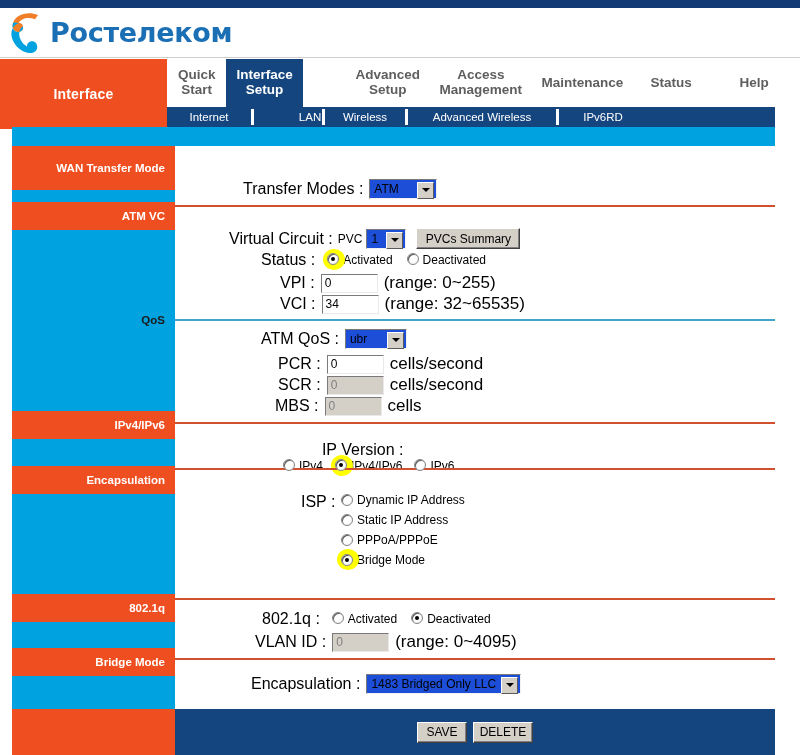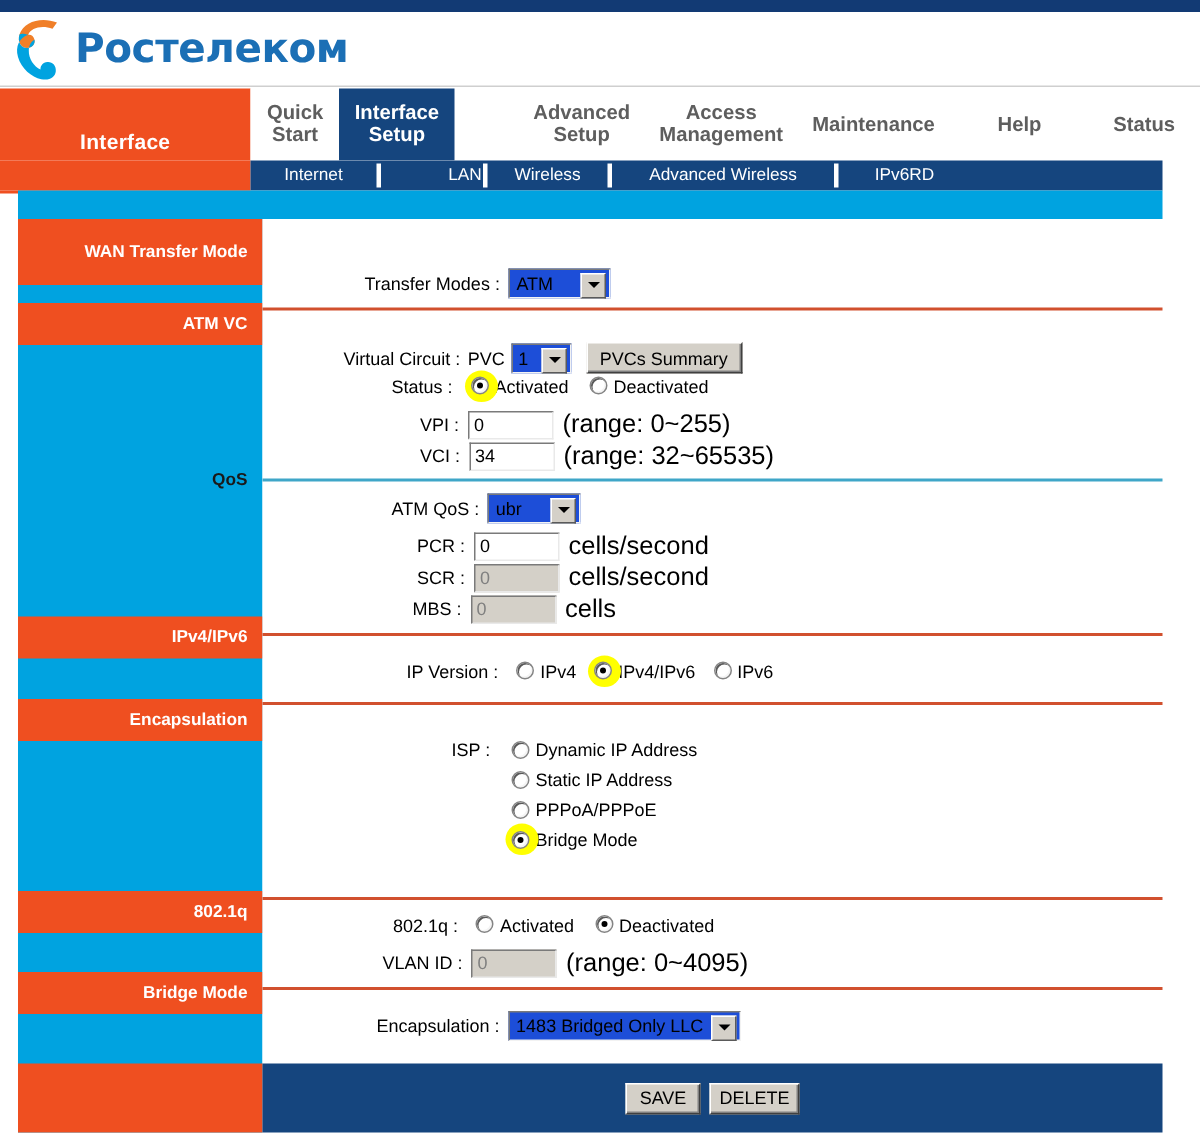--- a/index.html
+++ b/index.html
@@ -151,21 +151,21 @@
 
   
   .frow {
     position: absolute;
     display: flex; align-items: center;
     font-size: 12px; color: #000000;
     white-space: nowrap;
   }
   .flabel {
     text-align: right;
-    font-size: 12px; color: #000;
+    font-size: 16px; color: #000;
   }
   .hint { margin-left: 6px; font-size: 17px; color: #000; }
   .selwrap {
     position: relative; display: inline-block;
     border: 1px solid #7a7a7a;
     border-right-color: #f2f2f2; border-bottom-color: #f2f2f2;
     background: #1d4ed8; height: 20px;
   }
   .selwrap::after {
     content: ""; position: absolute; right: 2px; top: 2px;
@@ -266,22 +266,22 @@
   <div class="tabs">
     <div class="tab t-quick">Quick
 Start</div>
     <div class="tab t-iface active">Interface
 Setup</div>
     <div class="tab t-adv">Advanced
 Setup</div>
     <div class="tab t-access">Access
 Management</div>
     <div class="tab t-maint">Maintenance</div>
+    <div class="tab t-status">Status</div>
     <div class="tab t-help">Help</div>
-    <div class="tab t-status">Status</div>
   </div>
 </div>
 
 <div class="subrow">
   <div class="subrow-left"></div>
   <div class="subrow-bg">
     <div class="subtab s-internet">Internet</div>
     <div class="sdiv"></div>
     <div class="subtab s-lan">LAN</div>
     <div class="sdiv"></div>
@@ -379,21 +379,21 @@
     </div>
 
     <div class="frow" style="left:100px; top:250px;">
       <span class="flabel">MBS :</span>
       <span class="tbox disabled" style="width:57px; margin-left:6px;">0</span>
       <span class="hint">cells</span>
     </div>
 
     <div class="divider orange" style="top:276px;"></div>
 
-    <div class="frow" style="left:96px; top:295px;">
+    <div class="frow" style="left:96px; top:295px;flex-direction:column;">
       <span class="flabel">IP Version :</span>
       <span class="rgroup" style="margin-left:12px;">
         <span class="ritem">
           <span class="radio"></span>
           <span class="rlabel">IPv4</span>
         </span>
         <span class="ritem" style="margin-left:12px;">
           <span class="hl"></span>
           <span class="radio on"></span>
           <span class="rlabel">IPv4/IPv6</span>

